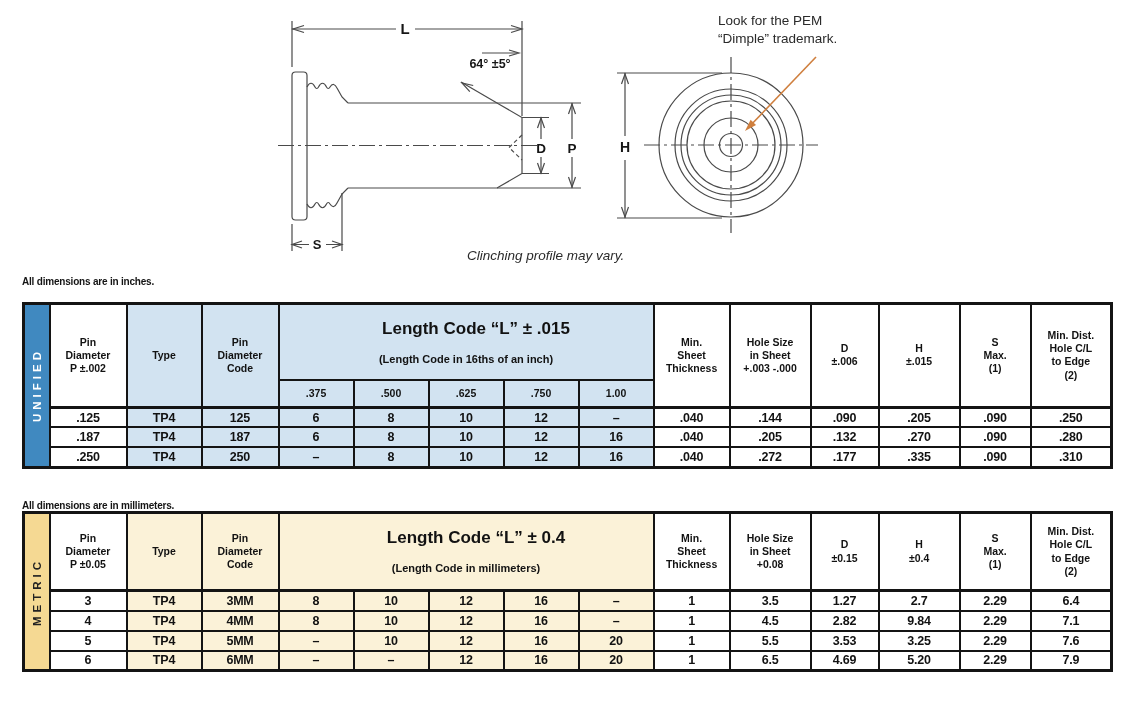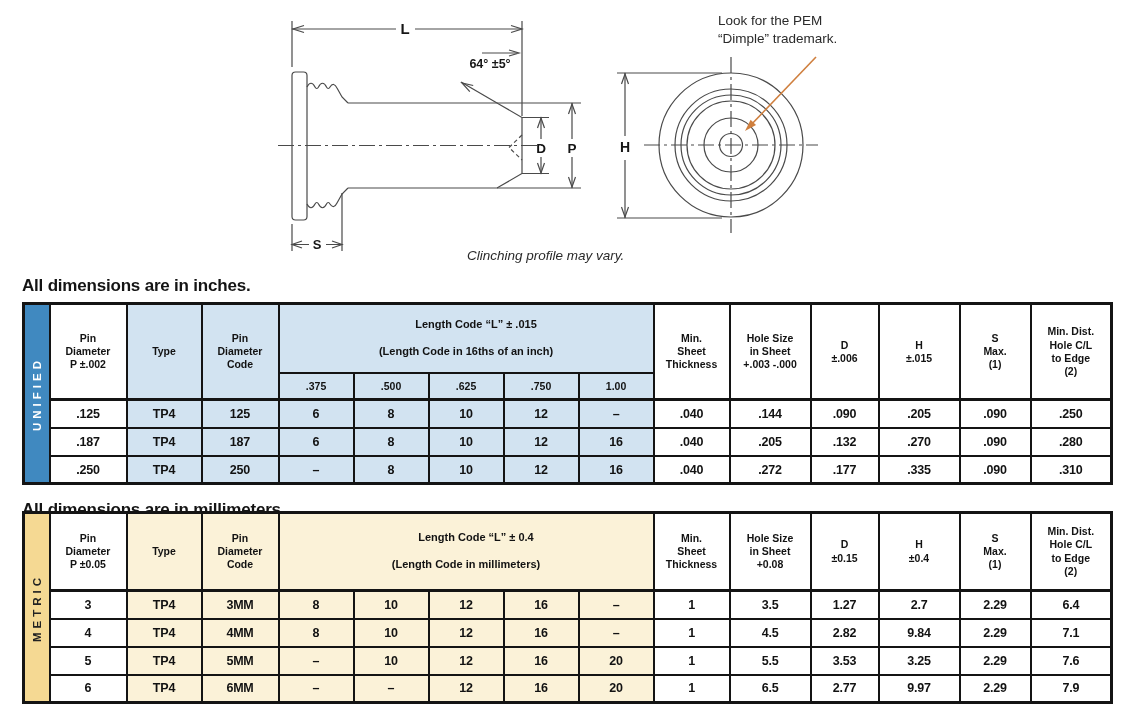--- a/index.html
+++ b/index.html
@@ -7,21 +7,21 @@
     position:relative; width:1127px; height:712px; background:#ffffff;
     font-family:"Liberation Sans", sans-serif; overflow:hidden;
   }
   
   #drawing { position:absolute; left:0; top:0; }
   .dim-label { font-family:"Liberation Sans",sans-serif; font-weight:bold; fill:#161616; }
   .note-text { font-family:"Liberation Sans",sans-serif; fill:#2a2a2a; }
 
   
   .sec-note {
-    position:absolute; left:22px; font-size:17px; font-weight:bold; color:#141414;
+    position:absolute; left:22px; font-size:10px; font-weight:bold; color:#141414;
     letter-spacing:-0.2px;
   }
   #note-inches { top:276px; }
   #note-mm     { top:500px; }
 
   
   .dtable {
     position:absolute; left:22px; border-collapse:collapse; table-layout:fixed;
     width:1088px; border:3px solid #141414;
   }
@@ -35,26 +35,26 @@
   .dtable td { font-size:12.5px; font-weight:bold; letter-spacing:-0.2px; }
   .dtable .tint  { background:var(--tint); }
   .dtable th.band {
     background:var(--band); color:var(--band-text); position:relative; padding:0;
   }
   .vtext {
     position:absolute; left:50%; top:50%;
     transform:translate(-50%,-50%) rotate(-90deg);
     letter-spacing:4px; font-size:11.5px; font-weight:bold; white-space:nowrap;
   }
-  .lc-title { font-size:11px; font-weight:bold;padding-left:20px; }
+  .lc-title { font-size:17px; font-weight:bold;padding-left:20px; }
   .lc-sub   { font-size:11px; font-weight:bold; }
   .t-unified tr.r-group { height:45px; }
   .t-unified tr.r-sub   { height:27px; }
   .t-metric  tr.r-head  { height:78px; }
-  .dtable tr[data-name="table-row"] { height:28px; }
+  .dtable tr[data-name="table-row"] { height:20px; }
   .t-unified tr:nth-child(3) td { border-top:3px solid #141414; }
   .t-metric  tr:nth-child(2) td { border-top:3px solid #141414; }
 </style>
 </head>
 <body>
 
 <div id="page" data-name="datasheet-page">
 
   <svg id="drawing" data-name="technical-drawing" width="1127" height="272" viewBox="0 0 1127 272">
     <g stroke="#4a4a4a" stroke-width="1.2" fill="none" data-name="side-view">
@@ -336,21 +336,21 @@
           <td data-name="table-cell">6</td>
           <td class="tint" data-name="table-cell">TP4</td>
           <td class="tint" data-name="table-cell">6MM</td>
           <td class="tint" data-name="table-cell">–</td>
           <td class="tint" data-name="table-cell">–</td>
           <td class="tint" data-name="table-cell">12</td>
           <td class="tint" data-name="table-cell">16</td>
           <td class="tint" data-name="table-cell">20</td>
           <td data-name="table-cell">1</td>
           <td data-name="table-cell">6.5</td>
-          <td data-name="table-cell">2.77</td>
-          <td data-name="table-cell">9.97</td>
+          <td data-name="table-cell">4.69</td>
+          <td data-name="table-cell">5.20</td>
           <td data-name="table-cell">2.29</td>
           <td data-name="table-cell">7.9</td>
         </tr>
       </tbody>
   </table>
 
 </div>
 
 </body></html>

